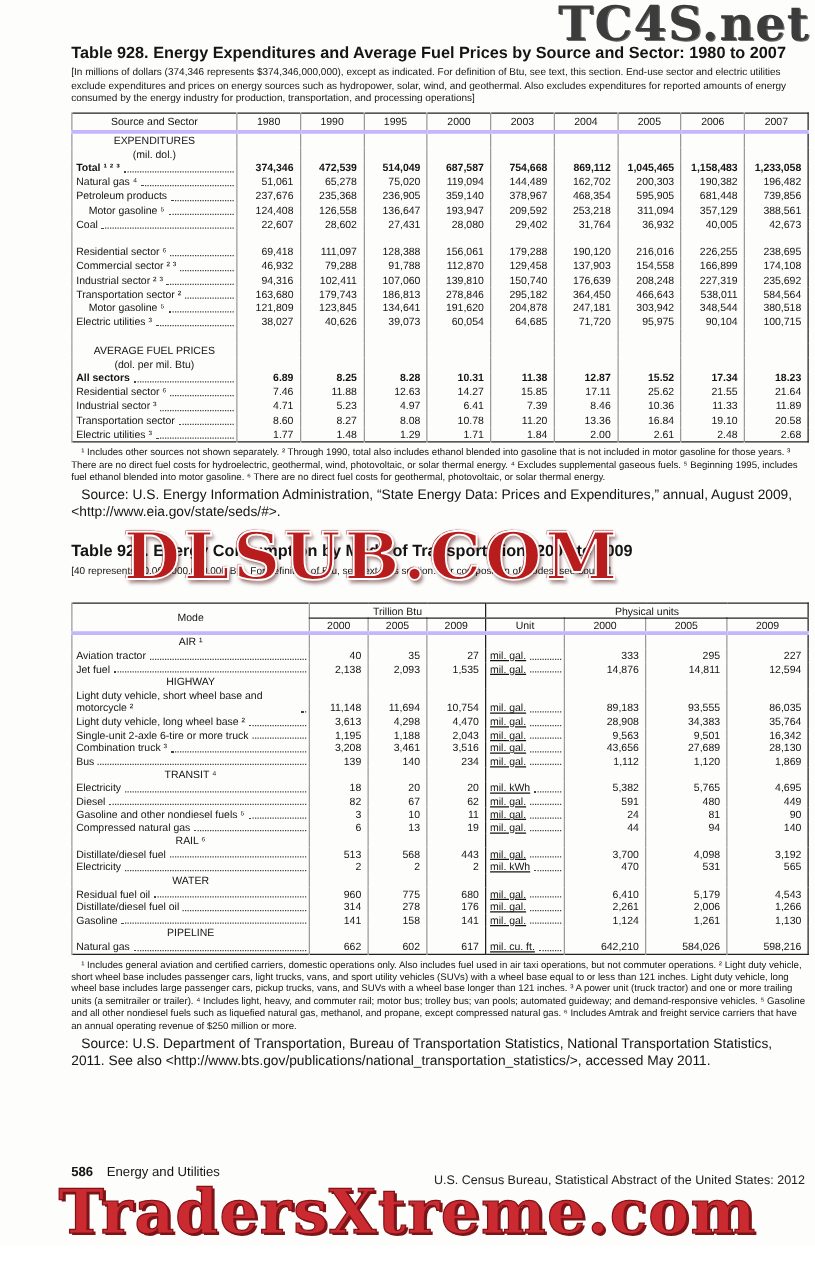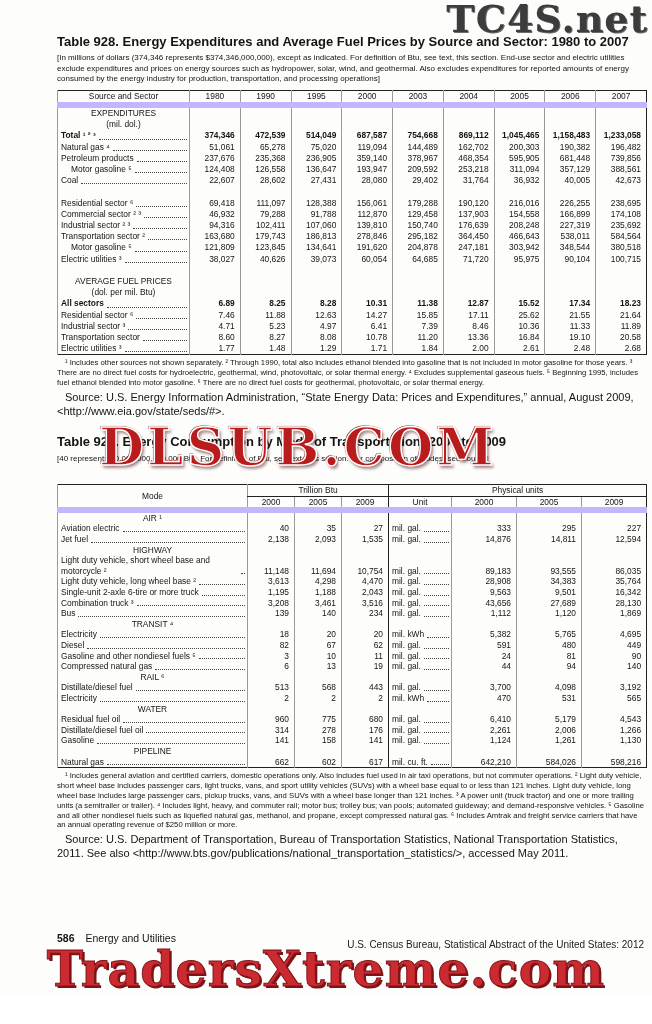--- a/index.html
+++ b/index.html
@@ -12,21 +12,21 @@
 
   
   .tbl-title { font-size:13px; font-weight:bold; line-height:1.18; margin:0 0 4px 0; }
   .headnote  { font-size:8px; line-height:1.3; margin:0 0 5px 0; }
   .footnotes { font-size:7.7px; line-height:1.28; margin:3px 0 0 0; text-indent:8px; }
   .source    { font-size:11px; line-height:1.28; margin:2px 0 0 0; text-indent:8px; }
 
   
   table { border-collapse:collapse; width:100%; table-layout:fixed; border:1px solid #222; }
   th, td { border-left:1px solid #9a9a9a; padding:0; vertical-align:bottom; }
-  thead th { border-bottom:6px solid #c4b5fd; font-weight:normal; text-align:center; vertical-align:middle; }
+  thead th { border-bottom:3px solid #c4b5fd; font-weight:normal; text-align:center; vertical-align:middle; }
   #t928 { font-size:8.4px; }
   #t929 { font-size:8.4px;margin-top:20px; }
   #t928 td { line-height:11.2px; height:11.2px; }
   #t929 td { line-height:10.6px; height:10.6px; }
   #t928 thead th { font-size:8.4px; height:15px; }
   #t929 thead th { font-size:8.4px; height:12px; }
   .c-src  { width:132px; }
   .c-mode { width:190px; }
   .c-btu  { width:47px; }
   .c-unit { width:63px; }
@@ -34,21 +34,21 @@
   td.num { text-align:right; padding-right:5px; font-variant-numeric:tabular-nums; }
   td.sec { text-align:center; }
   tr.bold td { font-weight:bold; }
   tr.sp-row td { height:5px; line-height:5px; }
   td.stub { padding-left:3px; }
   .sw { display:flex; align-items:flex-end; }
   .ind .sw { padding-left:10px; }
   .lbl { display:inline-block; }
   .ldr { flex:1 1 auto; min-width:4px; border-bottom:1px dotted #444; margin:0 2px 2px 3px; }
   #t929 td.unit, #t929 th.uh, #t929 th.grp-phys { border-left:1px solid #222; }
-  td.unit .sw { padding-left:3px; }
+  td.unit .sw { padding-left:3px;text-decoration:underline; }
   th.grp { border-bottom:1px solid #222; }
 
   .t929-wrap { position:relative; margin-top:16px; }
 
   
   .wm-top {
     position:absolute; top:-4px; right:4px; z-index:6;
     font-family:"DejaVu Serif", serif; font-weight:bold; font-size:38px;
     color:#3c3c3c; letter-spacing:1px;
     text-shadow:1px 1px 0 #6b6b6b;
@@ -489,21 +489,21 @@
               <td class="num"></td>
               <td class="num"></td>
               <td class="unit"></td>
               <td class="num"></td>
               <td class="num"></td>
               <td class="num"></td>
             </tr>
             <tr class="data-row">
               <td class="stub">
                 <div class="sw">
-                  <span class="lbl">Aviation electric</span>
+                  <span class="lbl">Aviation tractor</span>
                   <span class="ldr"></span>
                 </div>
               </td>
               <td class="num">40</td>
               <td class="num">35</td>
               <td class="num">27</td>
               <td class="unit">
                 <div class="sw">
                   <span class="lbl">mil. gal.</span>
                   <span class="ldr"></span>

